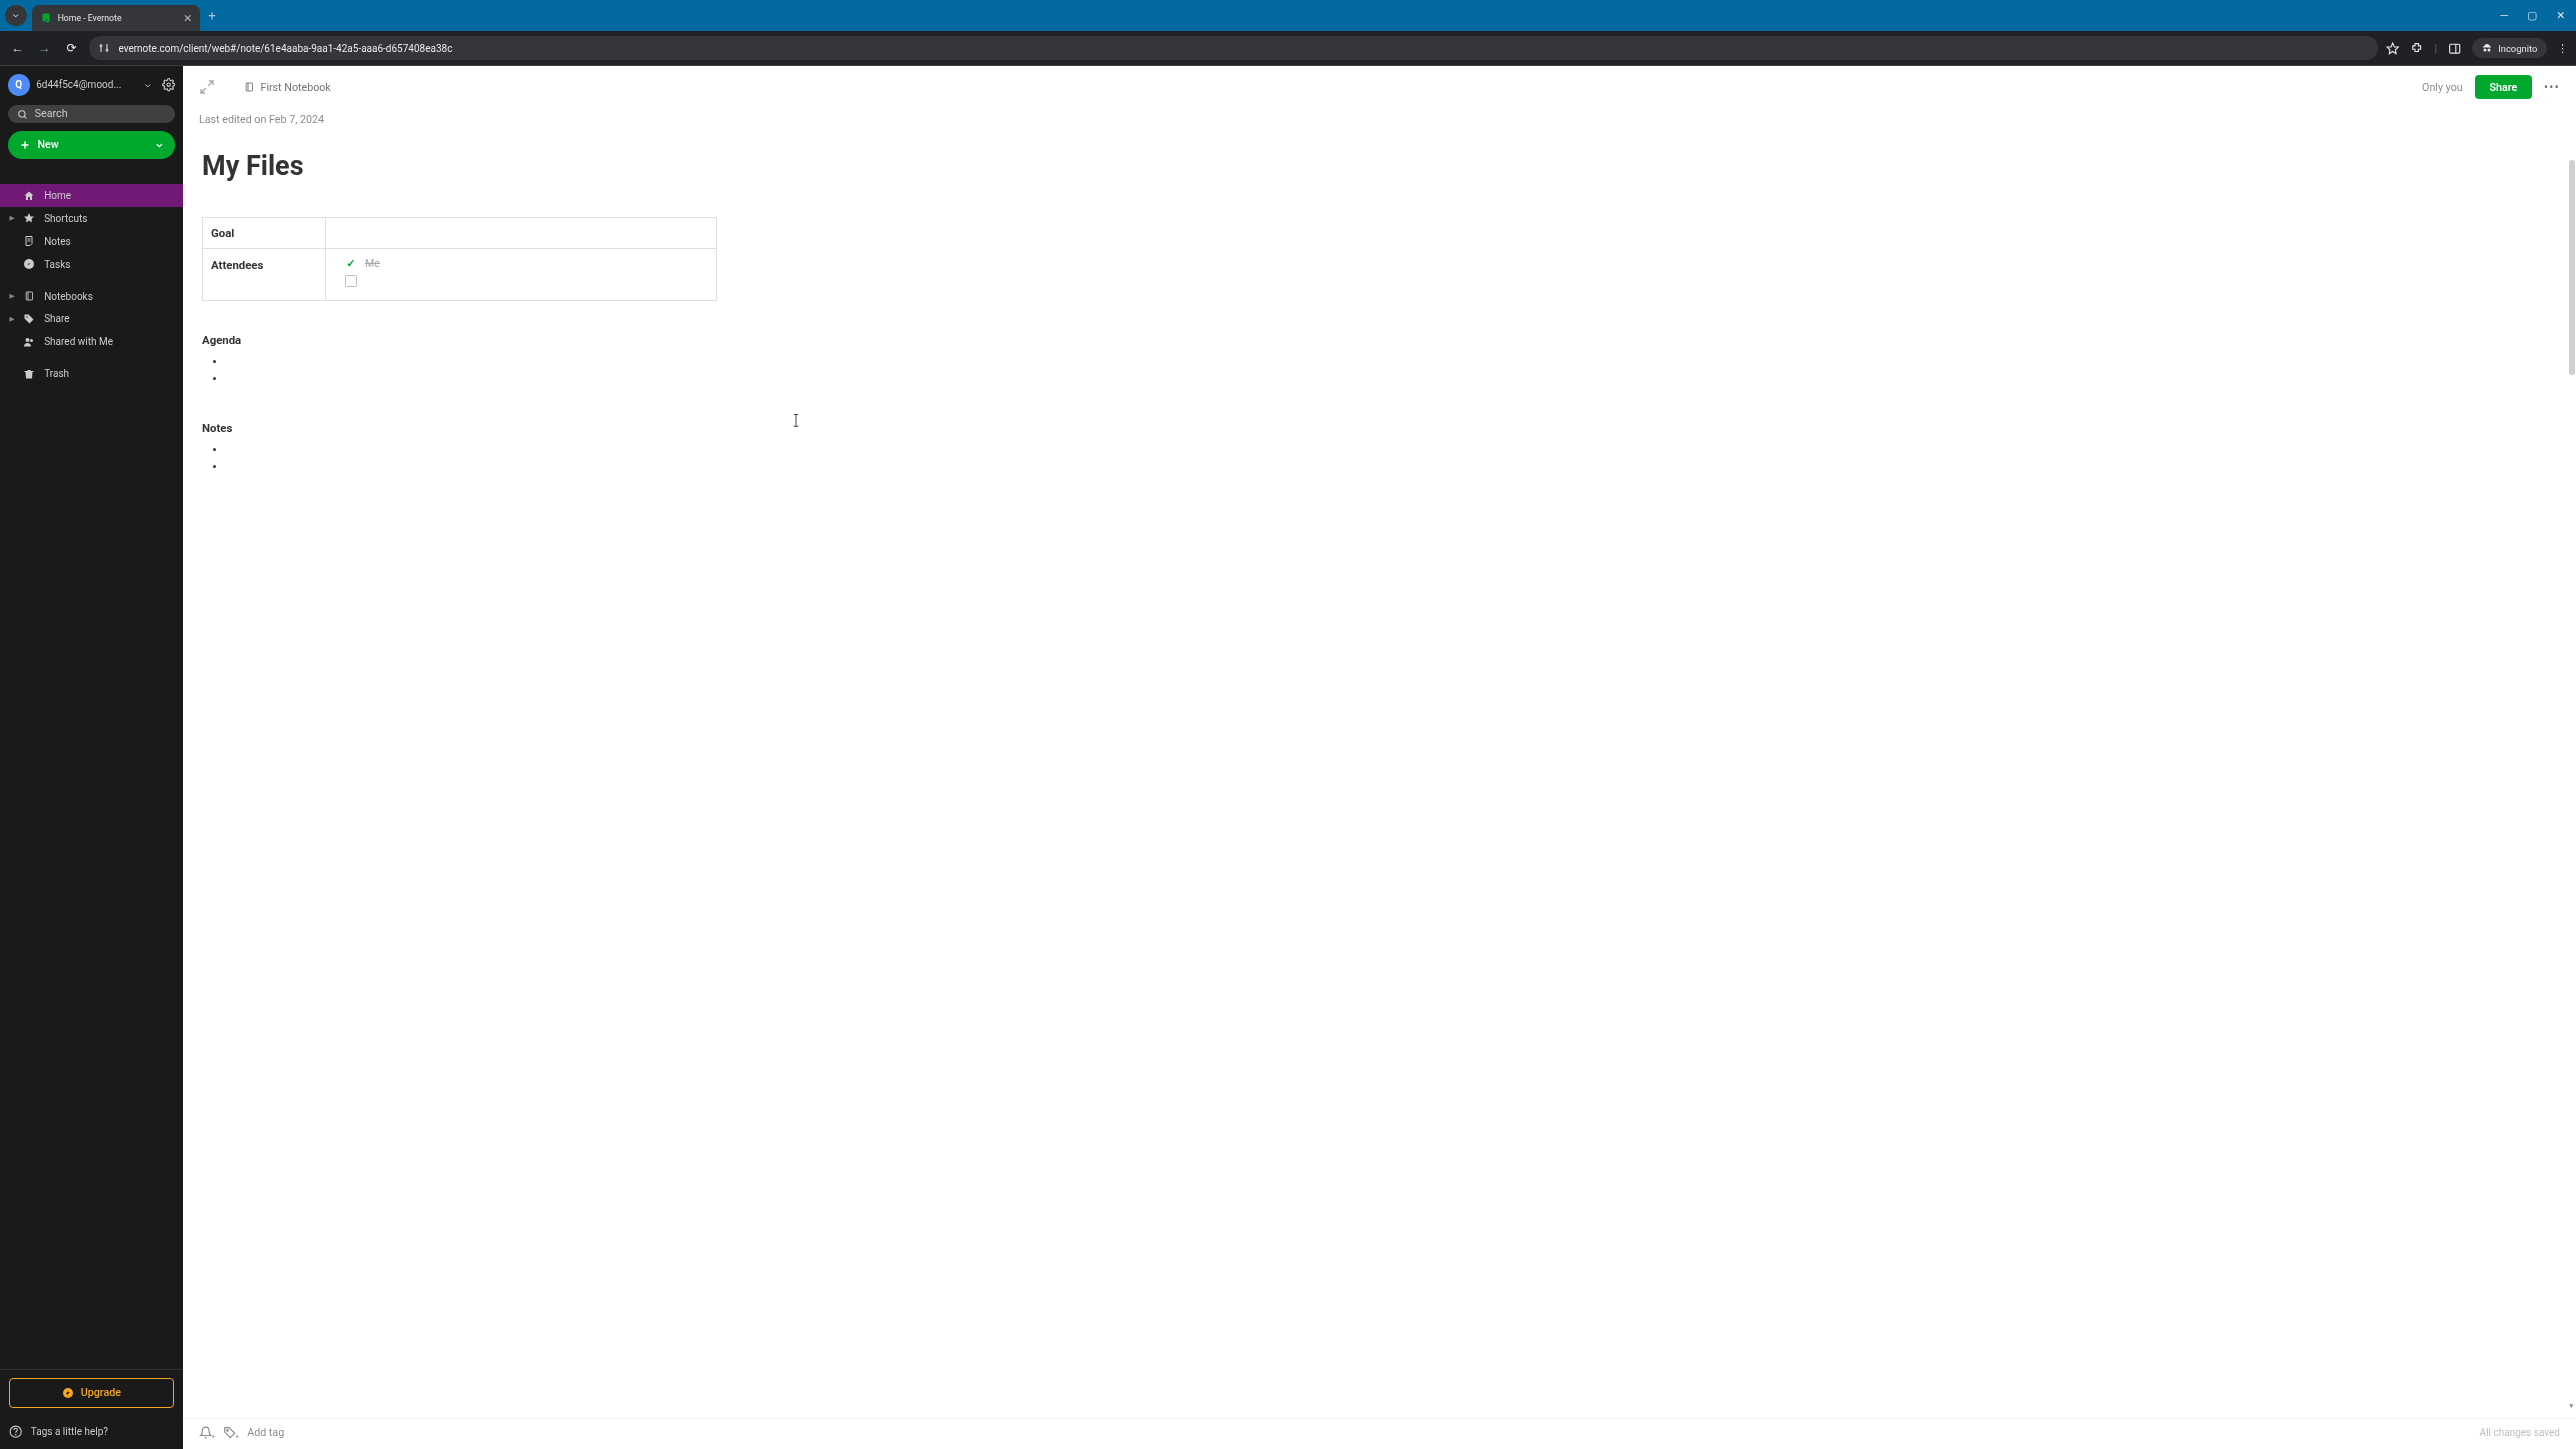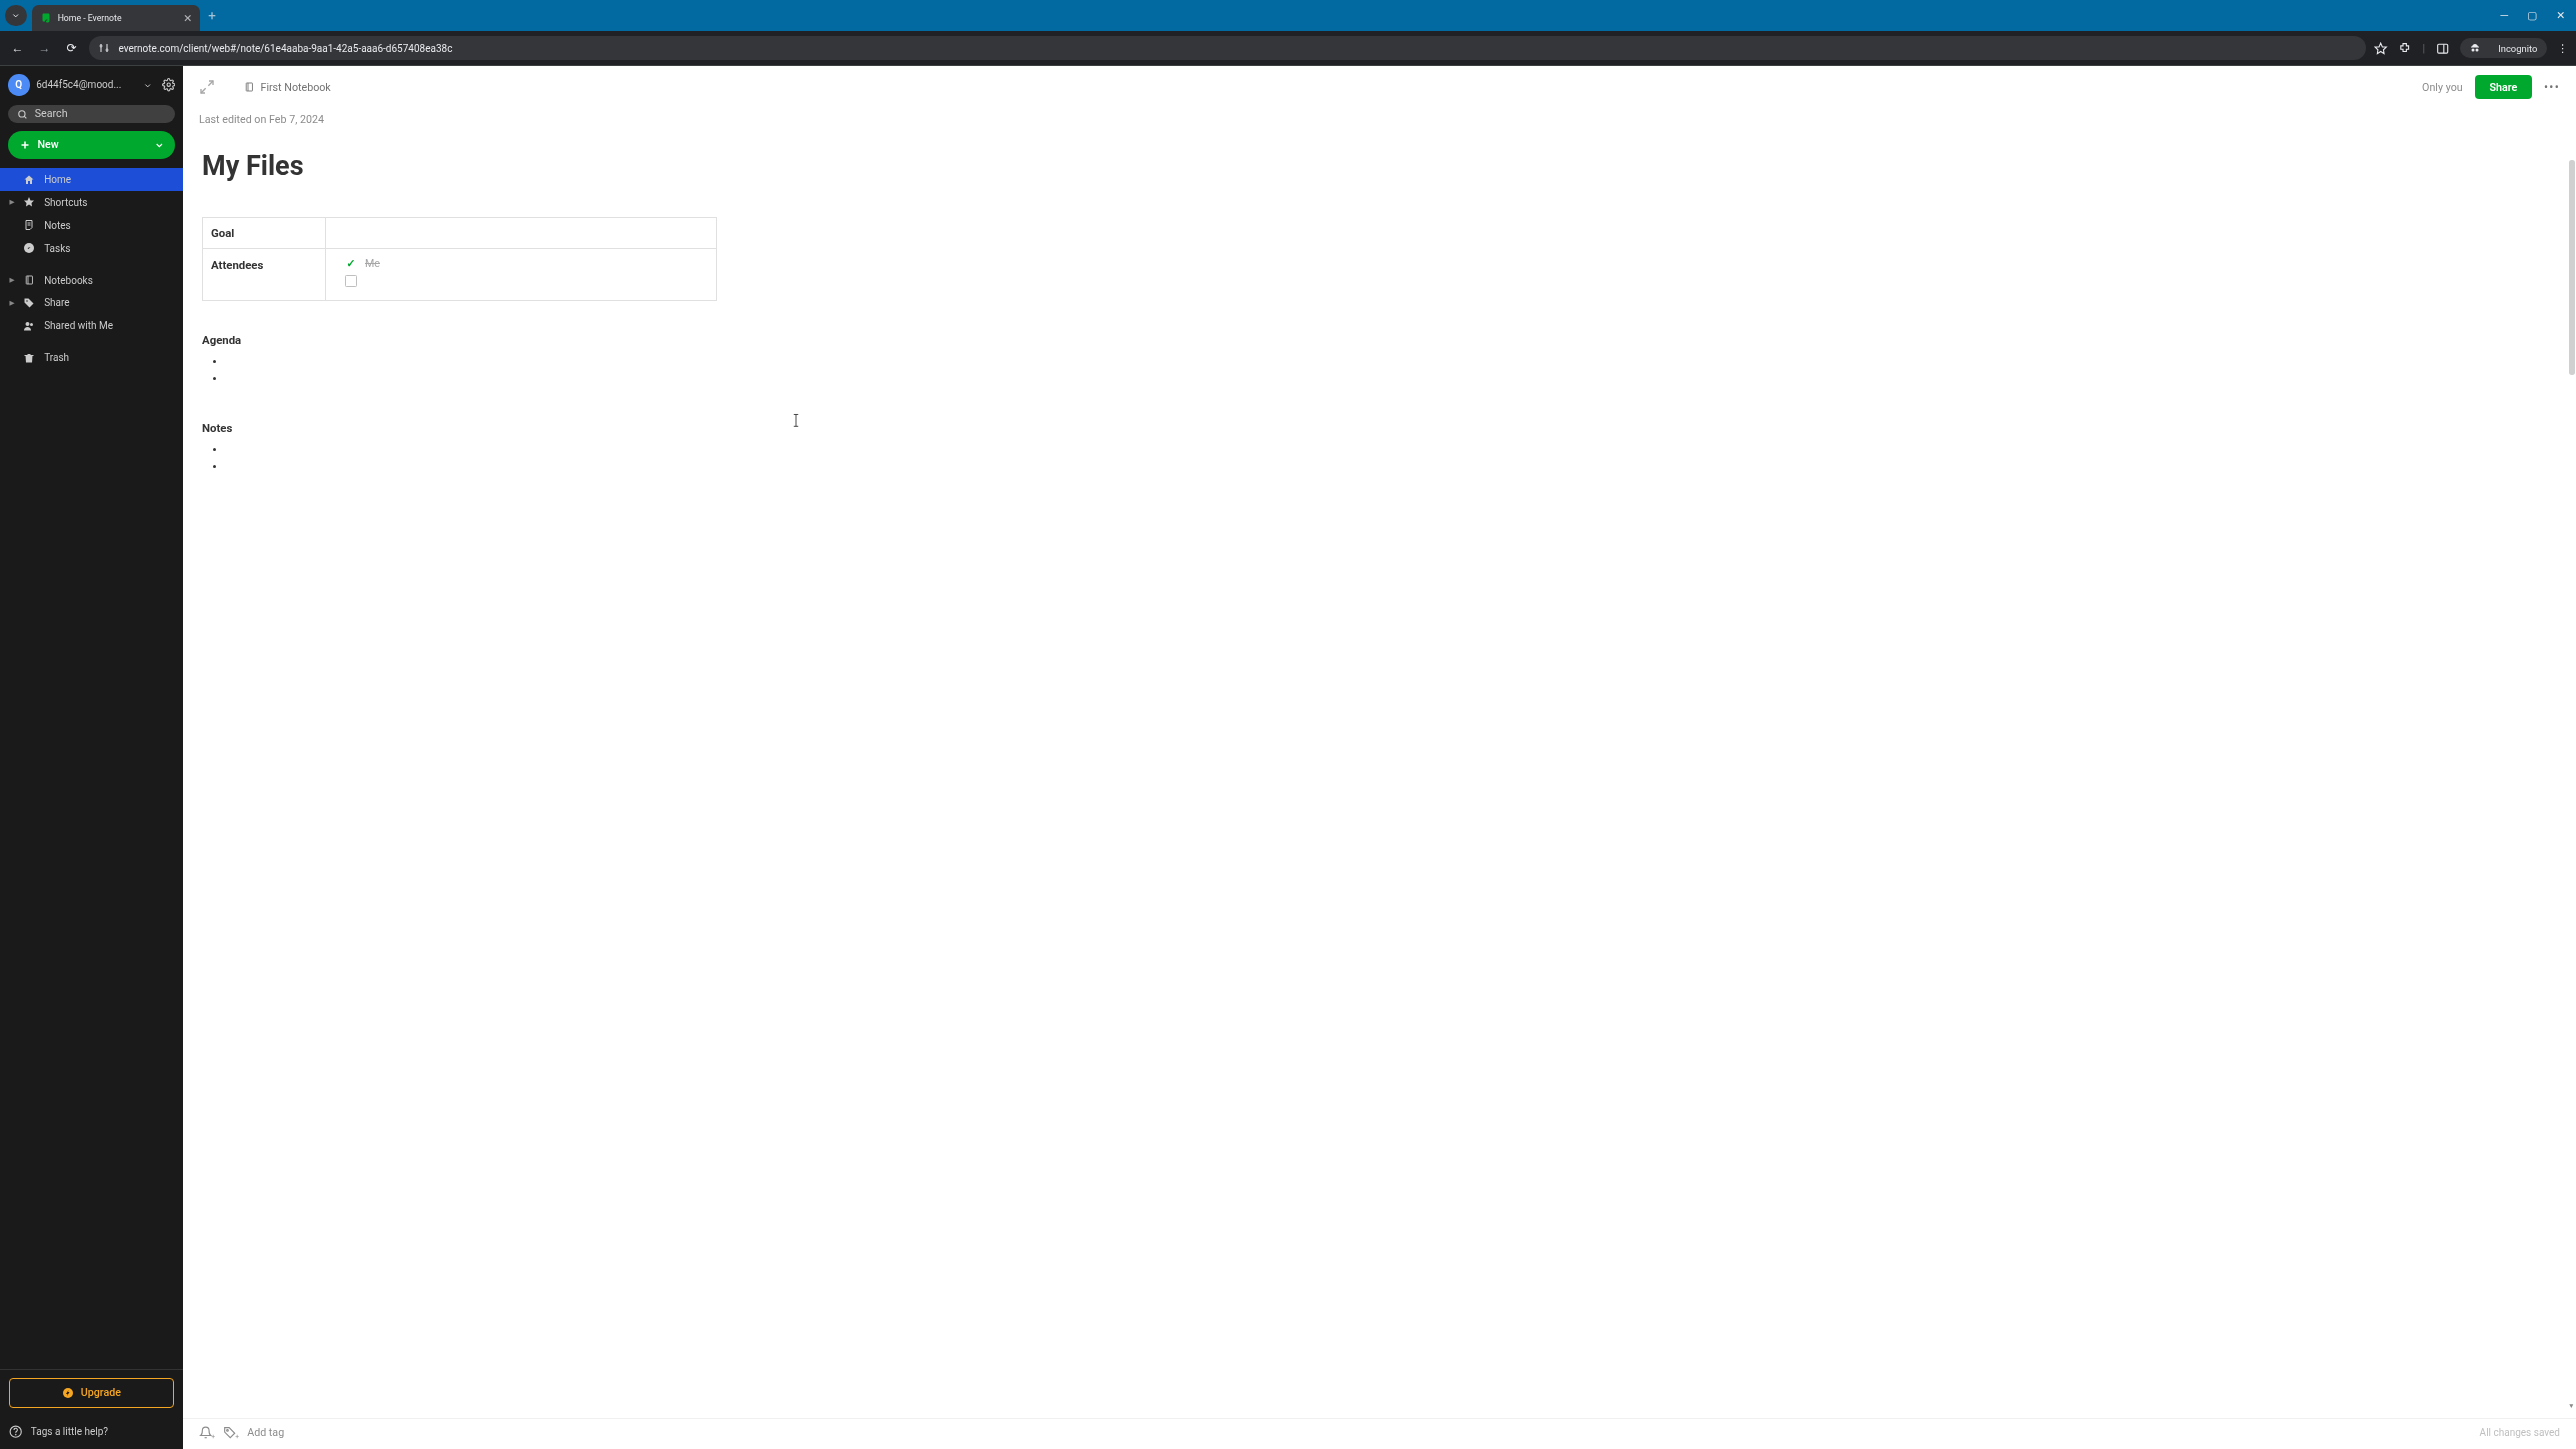--- a/index.html
+++ b/index.html
@@ -52,21 +52,21 @@
     .nav-btn.back { color: #e8eaed; }
     .address {
       flex: 1; background: #35363a; border-radius: 16px;
       height: 24px; display: flex; align-items: center;
       padding: 0 9.4px; gap: 8px;
     }
     .site-settings { color: #e8eaed; font-size: 9.4px; }
     .url-text { color: #e8eaed; font-size: 10px; }
     .url-actions { display: flex; gap: 10.7px; align-items: center; color: #e8eaed; }
     .incognito {
-      display: flex; align-items: center; gap: 17px;
+      display: flex; align-items: center; gap: 5px;
       background: #35363a; border-radius: 16px;
       padding: 4px 9.4px; font-size: 9.4px;
     }
     
     
     .app {
       display: flex;
       height: calc(100vh - 66px);
     }
     
@@ -119,21 +119,21 @@
     .new-btn .spacer { flex: 1; }
     
     .nav-list { flex: 1; overflow-y: auto; }
     .nav-item {
       display: flex; align-items: center;
       padding: 5.4px 9.4px;
       gap: 8px;
       font-size: 10px;
       color: #ccc;
     }
-    .nav-item.active { background: #1d4ed8; }
+    .nav-item.active { background: #701a75; margin-top: 16px; }
     .nav-item .tri { width: 5.4px; color: #888; font-size: 6.7px; }
     .nav-item .ico { width: 13.4px; display: flex; justify-content: center; }
     .divider { height: 0.7px; background: #333; margin: 12px 0 8px 0; }
     
     .upgrade {
       margin: 0 9.4px 10.7px 9.4px;
       border: 0.7px solid #f5a623;
       border-radius: 4px;
       height: 29.5px;
       display: flex; align-items: center; justify-content: center;

